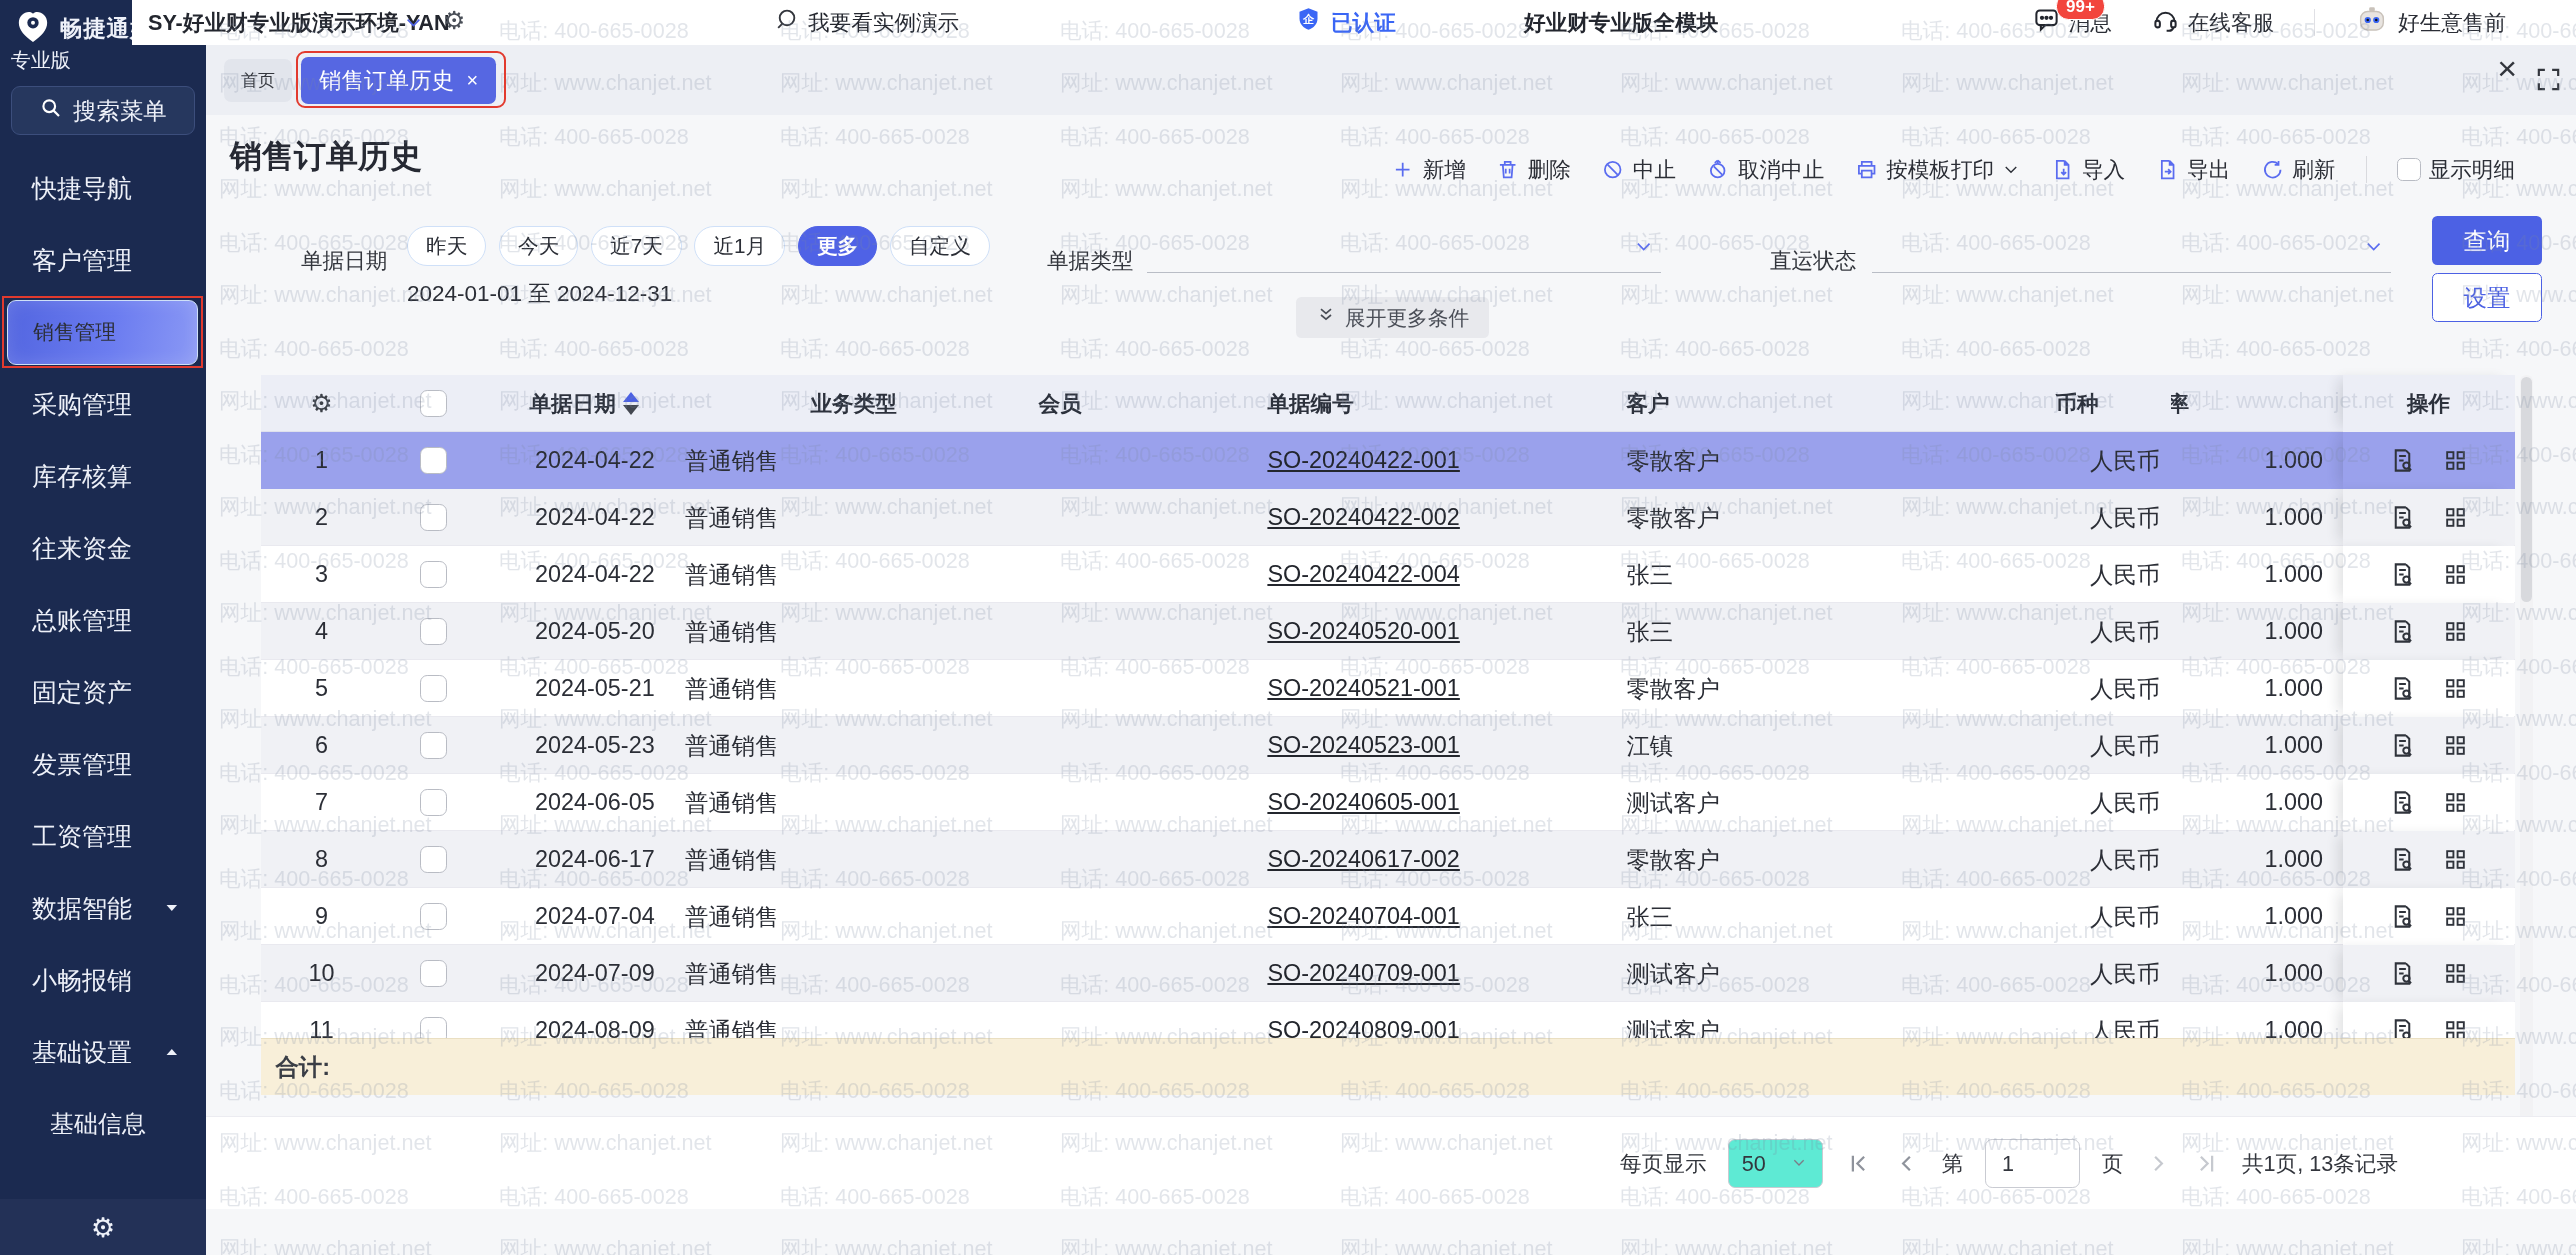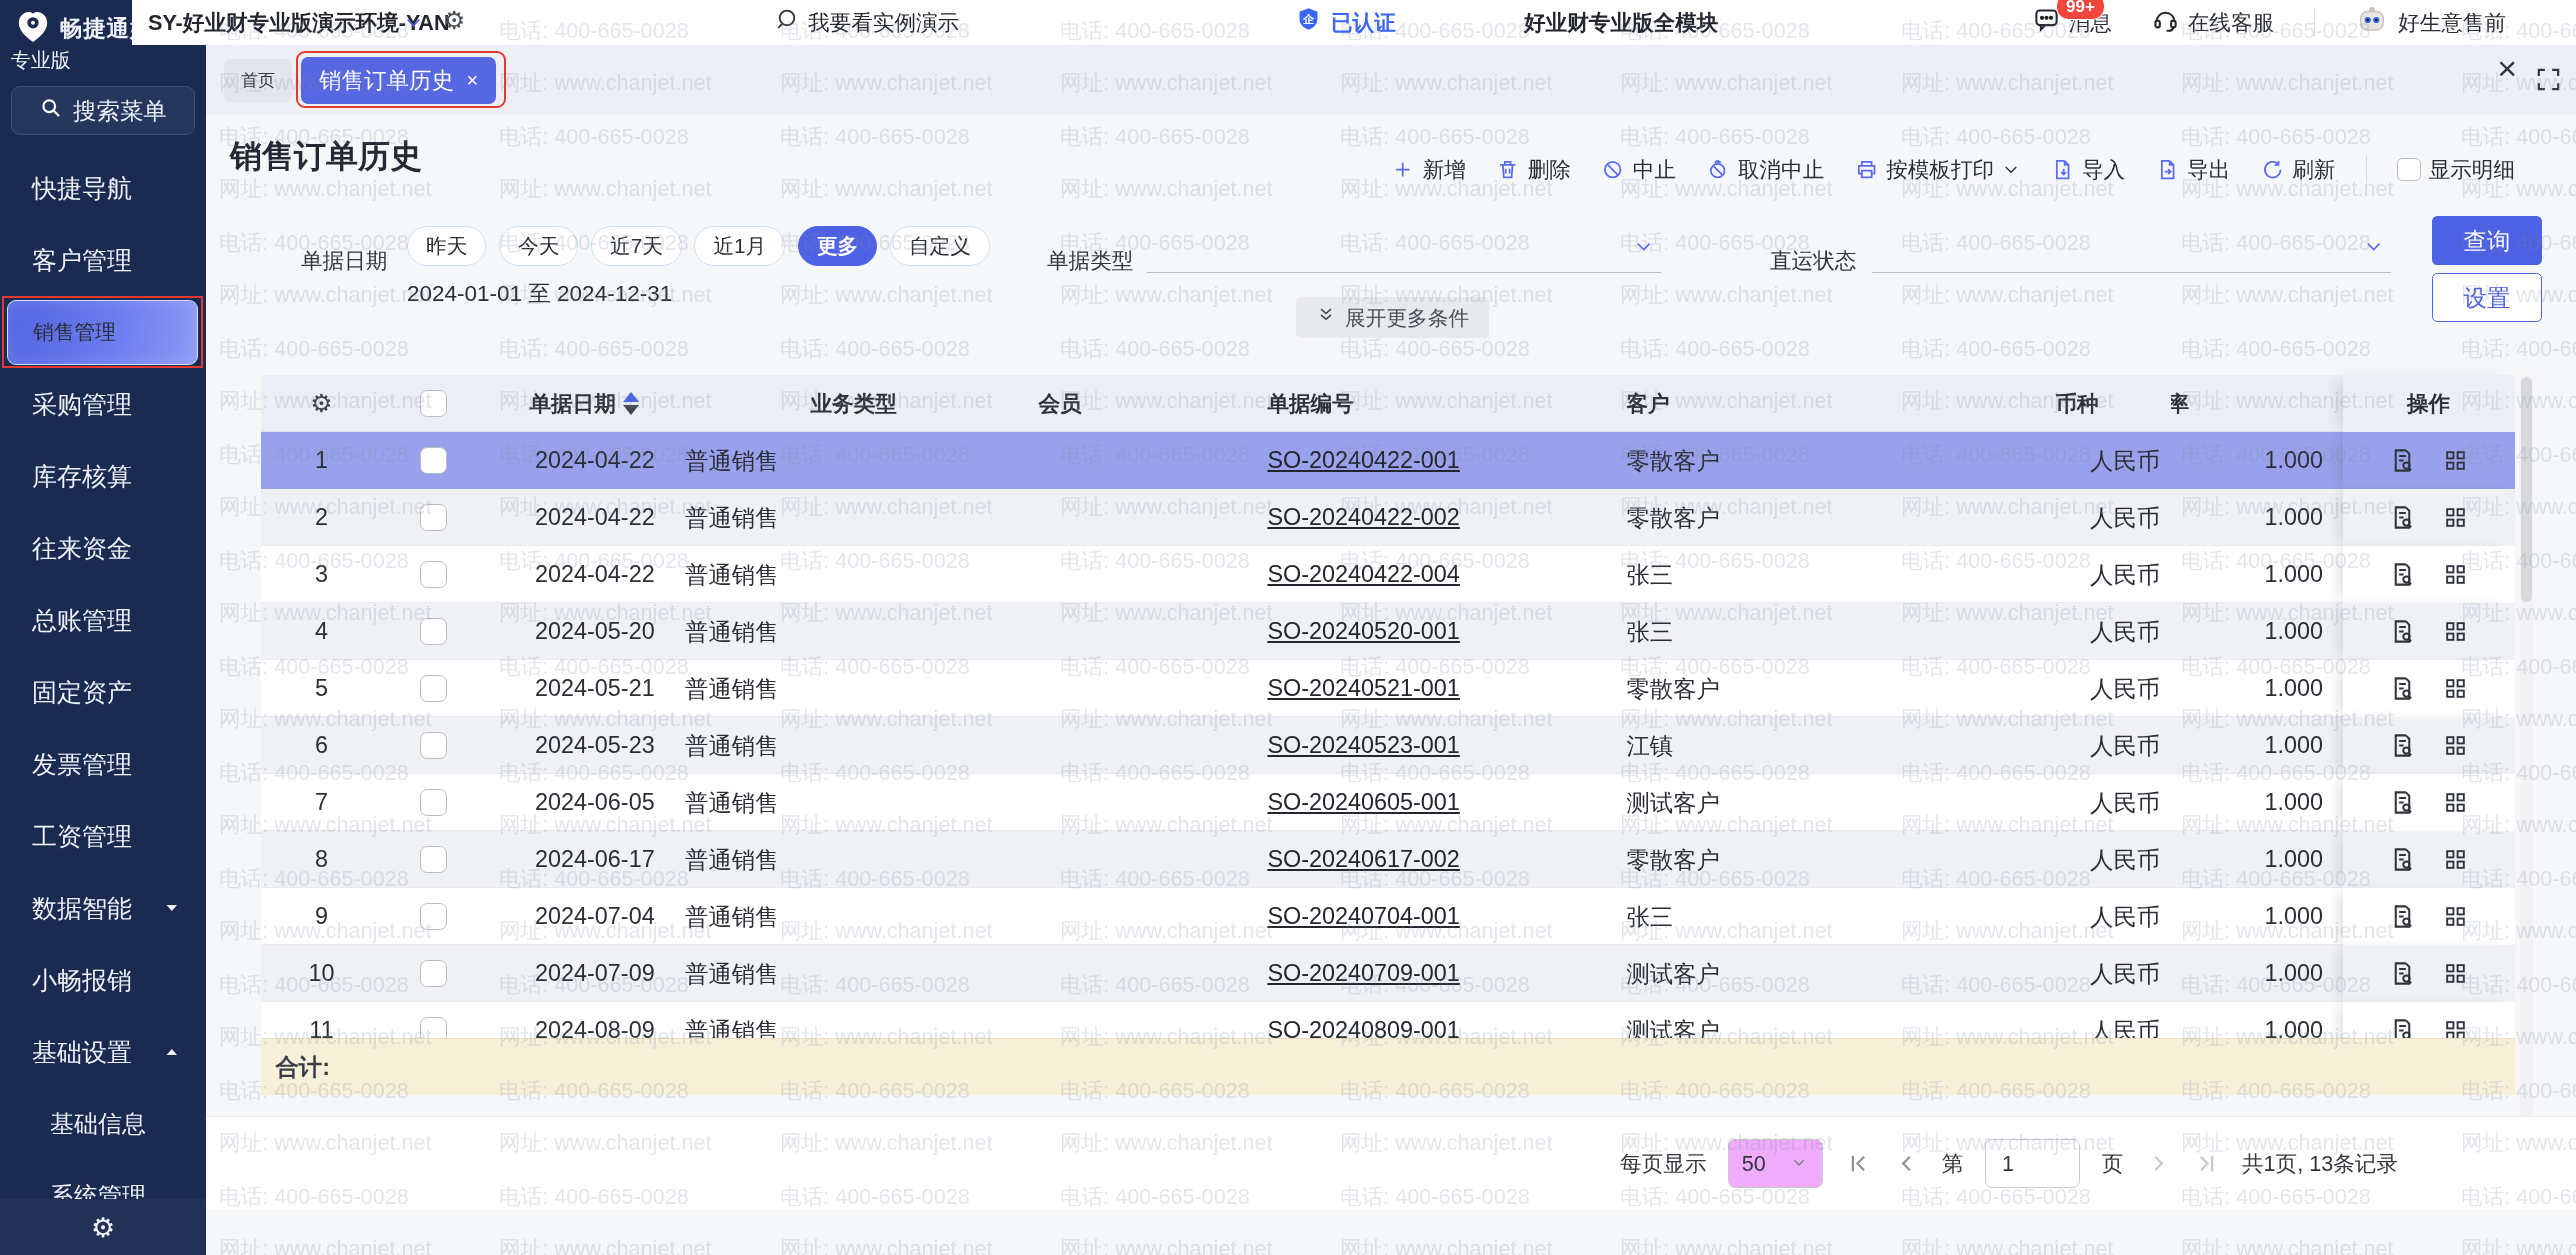--- a/index.html
+++ b/index.html
@@ -88,21 +88,21 @@
   .sort .dn { width:0; height:0; border-left:8px solid transparent; border-right:8px solid transparent; border-top:10px solid #434750; }
   .rate-head { position:absolute; left:-25px; top:0; height:57px; display:flex; align-items:center; }
   .op-ic { color:#2f333b; cursor:pointer; display:flex; }
   .trow.total { background:#f8efd9; border-top:0.9px solid #eadfc2; font-weight:bold; color:#3a3e46; }
   #vscroll { position:absolute; left:2314px; top:260px; width:12.6px; height:779px; background:#f2f2f4; border-radius:6.3px; }
   #vscroll .thumb { position:absolute; left:0.9px; top:1.8px; width:10.8px; height:225px; background:#d8d9dd; border-radius:5.4px; cursor:grab; }
 
   
   #footer { position:absolute; left:0; top:1001px; width:2370px; height:93px; background:#fff; border-top:0.9px solid #ececf1; }
   #pager { position:absolute; right:178px; top:0; height:93px; display:flex; align-items:center; gap:21.6px; font-size:21.6px; color:#33363d; }
-  .pg-box { width:95px; height:49px; border:0.9px solid #c9cbd2; border-radius:7.2px; display:flex; align-items:center; justify-content:space-between; padding:0 12.6px; cursor:pointer; background:#f0abfc; }
+  .pg-box { width:95px; height:49px; border:0.9px solid #c9cbd2; border-radius:7.2px; display:flex; align-items:center; justify-content:space-between; padding:0 12.6px; cursor:pointer; background:#5eead4; }
   .pg-input { width:95px; height:49px; border:0.9px solid #c9cbd2; border-radius:7.2px; display:flex; align-items:center; padding-left:16px; background:#fff; cursor:text; }
   .pg-nav { display:flex; color:#8f939c; cursor:pointer; }
   .pg-nav.dim { color:#c6c9cf; }
 
   
   .red-box { position:absolute; border:2.7px solid #e23a2e; z-index:45; pointer-events:none; }
   #watermark { position:absolute; inset:0; z-index:40; pointer-events:none; overflow:hidden; }
   .wm { position:absolute; font-size:21.6px; color:rgba(125,135,158,.22); line-height:52px; white-space:nowrap; }
 </style>
 </head>
@@ -241,23 +241,20 @@
           <span>小畅报销</span>
         </div>
         <div class="nav-item">
           <span>基础设置</span>
           <span class="caret"><svg width="21.6" height="18" viewBox="0 0 24 24" fill="currentColor">
               <path d="M5 16h14l-7-8z"></path>
             </svg></span>
         </div>
         <div class="nav-item indent">
           <span>基础信息</span>
-        </div>
-        <div class="nav-item indent">
-          <span>系统管理</span>
         </div>
       </div>
     <div class="side-footer">
       <span>⚙</span>
     </div>
   </div>
 
   <div id="content">
     <div class="page-title">销售订单历史</div>
 

